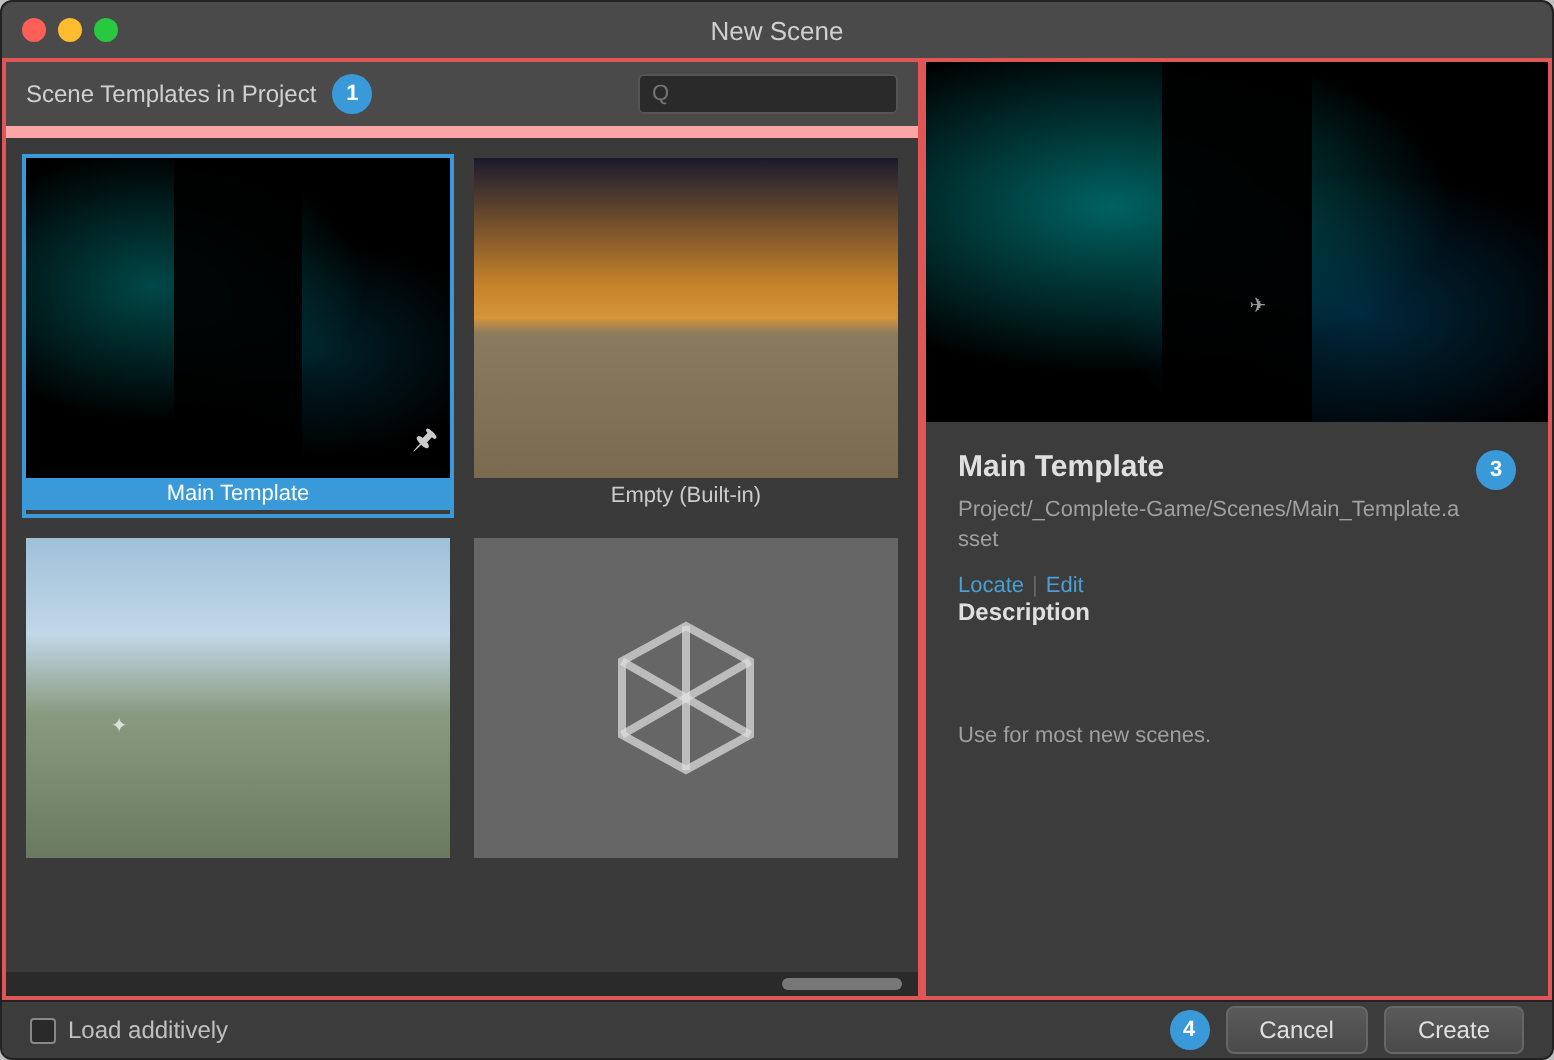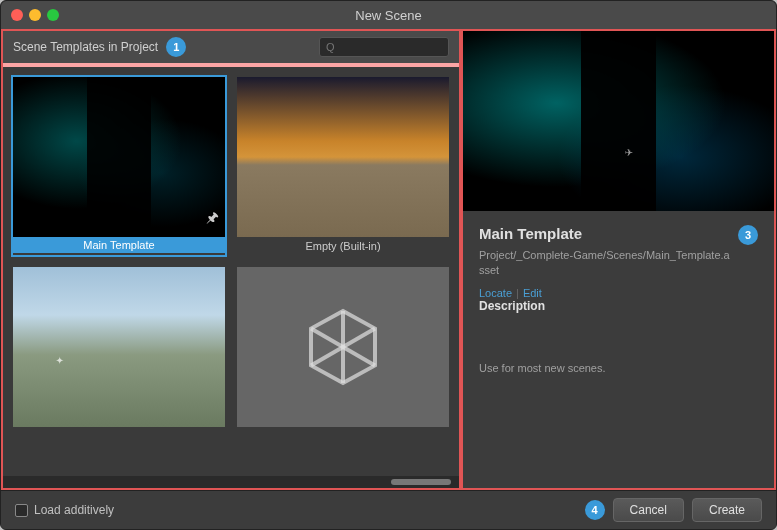--- a/index.html
+++ b/index.html
@@ -70,21 +70,21 @@
       border-right: 1px solid #222;
       border: 2px solid #e05555;
     }
 
     .left-header {
       background: #4a4a4a;
       padding: 6px 10px;
       display: flex;
       align-items: center;
       justify-content: space-between;
-      border-bottom: 4px solid #fca5a5;
+      border-bottom: 6px solid #fca5a5;
       flex-shrink: 0;
     }
 
     .section-title {
       color: #d0d0d0;
       font-size: 12px;
     }
 
     .badge-circle {
       width: 20px;
@@ -348,21 +348,21 @@
       align-items: center;
       justify-content: center;
       margin-left: 8px;
       vertical-align: middle;
     }
 
     
     .bottom-bar {
       background: #3c3c3c;
       border-top: 1px solid #222;
-      height: 39px;
+      height: 29px;
       display: flex;
       align-items: center;
       justify-content: space-between;
       padding: 0 14px;
       flex-shrink: 0;
     }
 
     .load-additive {
       display: flex;
       align-items: center;

